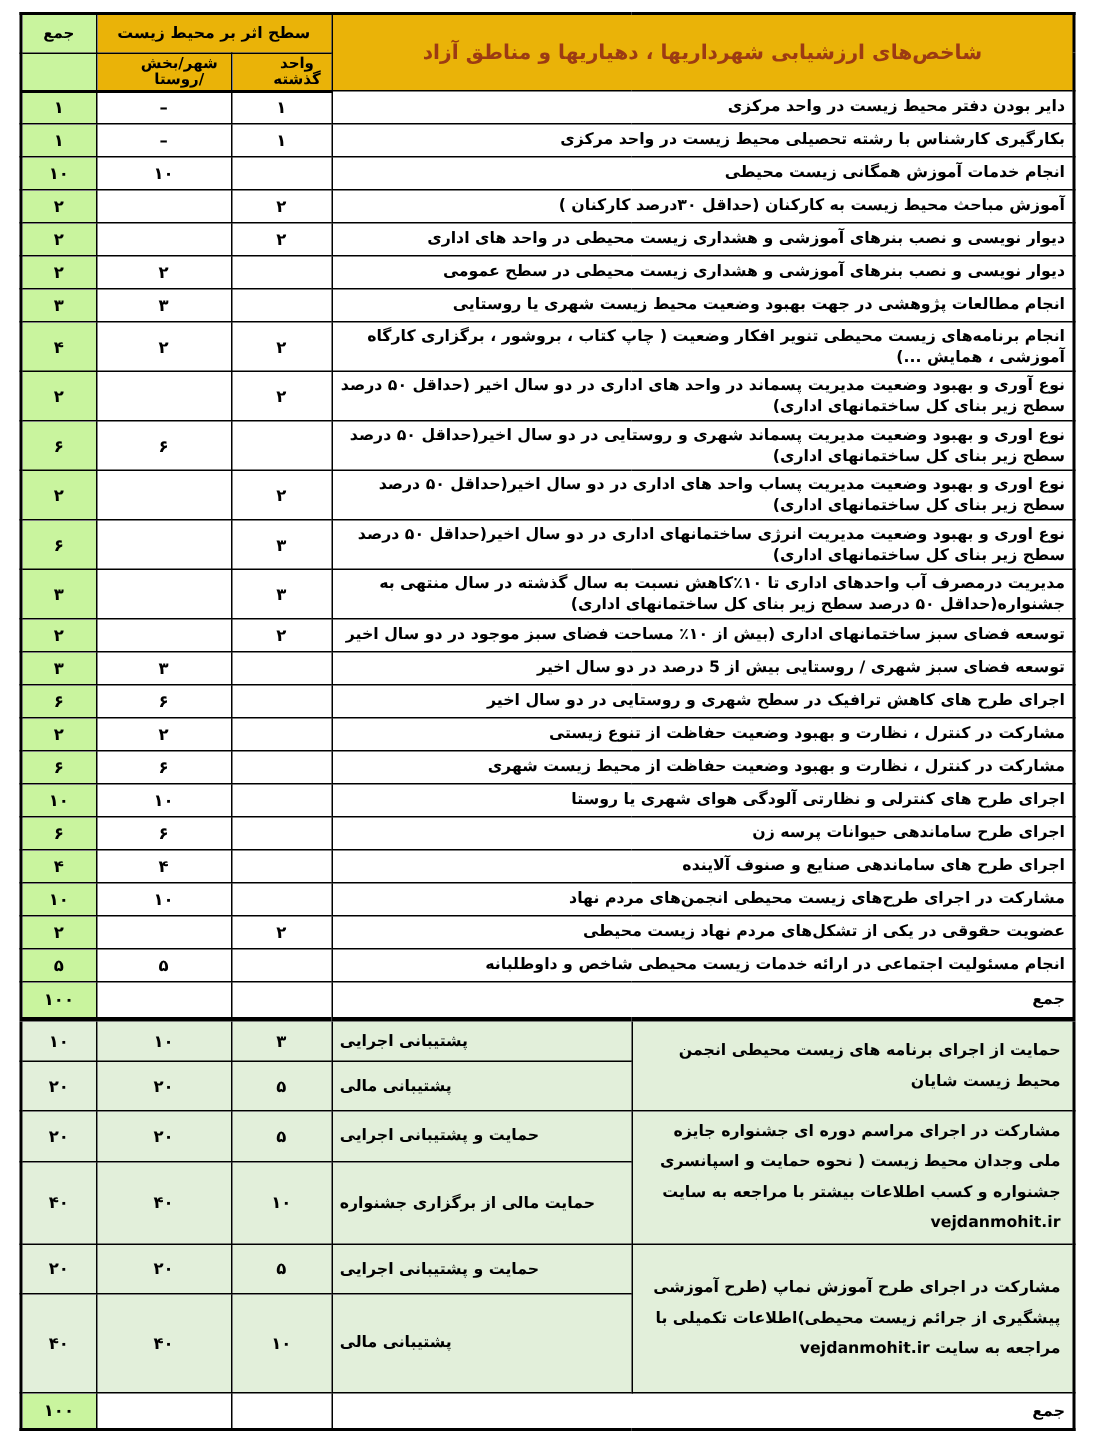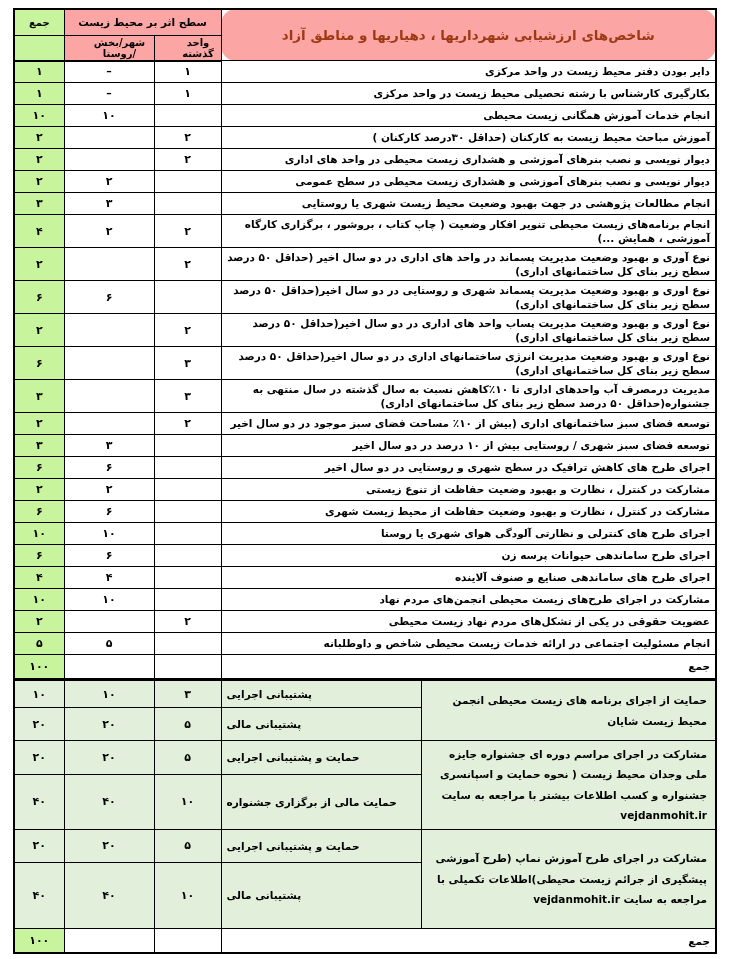--- a/index.html
+++ b/index.html
@@ -15,26 +15,26 @@
     border:2.5px solid #000;
   }
   td{
     border:1.5px solid #000;
     padding:1px 5px;
     vertical-align:middle;
     font-size:10.5px;
     overflow:hidden;
   }
   
-  .peach{background:#fca5a5;}
+  .peach{background:#eab308;}
   .green{background:#C9F49E;}
   .pale{background:#E2EFDA;}
   
   .title{
-    color:#9C3B13;font-size:13.5px;text-align:center;line-height:1.4;border-radius:15px;
+    color:#9C3B13;font-size:13.5px;text-align:center;line-height:1.4;
   }
   .colhead{text-align:center;font-size:10px;}
   .impact{text-align:center;font-size:10.5px;}
   .lbl{text-align:right;line-height:1.35;margin-left:31px;}
   .num{text-align:center;font-size:11px;}
   .sub{text-align:left;}
   .desc{line-height:1.95;padding:3px 8px;}
   
   .hr1{height:26px;} .hr2{height:23px;}
   .rs{height:22px;}  .rd{height:33px;}
@@ -146,21 +146,21 @@
           <td class="num"></td>
           <td class="num green">۳</td>
         </tr>
   <tr class="rs">
           <td class="lbl" colspan="2">توسعه فضای سبز ساختمانهای اداری (بیش از ۱۰٪ مساحت فضای سبز موجود  در دو سال اخیر</td>
           <td class="num">۲</td>
           <td class="num"></td>
           <td class="num green">۲</td>
         </tr>
   <tr class="rs">
-          <td class="lbl" colspan="2">توسعه فضای سبز شهری / روستایی بیش از ۱۰ درصد در دو سال اخیر</td>
+          <td class="lbl" colspan="2">توسعه فضای سبز شهری / روستایی بیش از 5 درصد در دو سال اخیر</td>
           <td class="num"></td>
           <td class="num">۳</td>
           <td class="num green">۳</td>
         </tr>
   <tr class="rs">
           <td class="lbl" colspan="2">اجرای طرح های کاهش ترافیک در سطح شهری و روستایی در دو سال اخیر</td>
           <td class="num"></td>
           <td class="num">۶</td>
           <td class="num green">۶</td>
         </tr>

